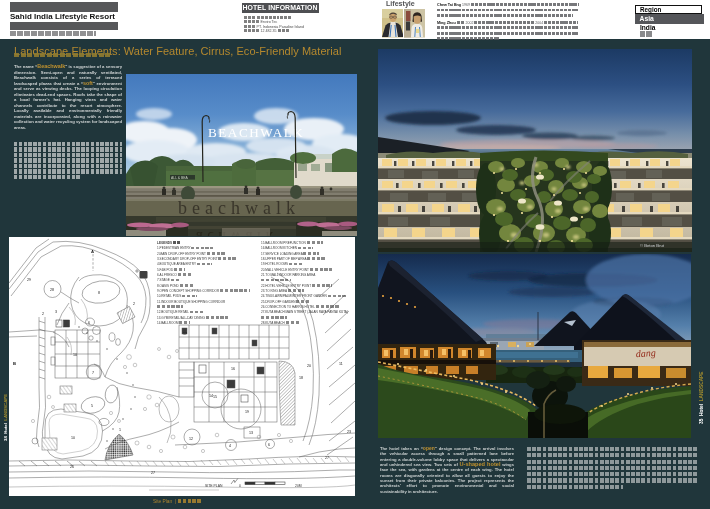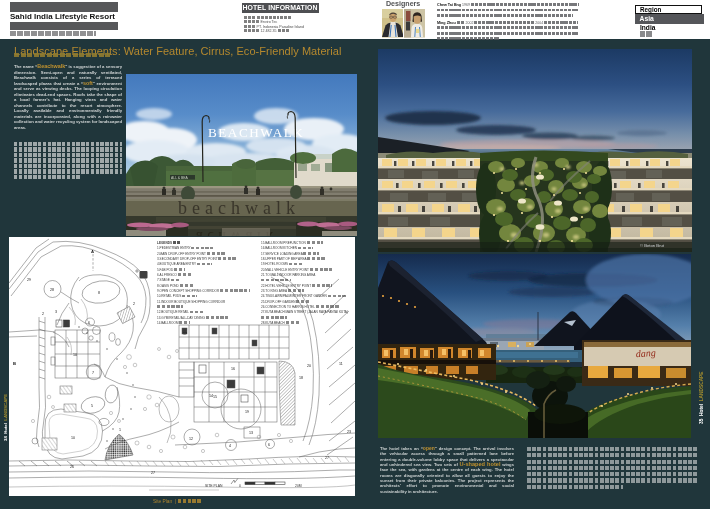--- a/index.html
+++ b/index.html
@@ -23,21 +23,21 @@
 
 <div class="abs" style="left:241.5px;top:2.5px;width:77px;height:10.5px;background:#4e4f52;color:#fff;font-weight:bold;font-size:6.9px;text-align:center;line-height:10.5px;letter-spacing:0.1px">HOTEL INFORMATION</div>
 
 <div class="abs" style="left:243.5px;top:15.5px;font-size:3.6px;color:#4a4a4a;line-height:4.6px;white-space:nowrap">
 <div><span class="cjk" style="width:12px;height:2.8px;opacity:0.7;background:repeating-linear-gradient(90deg,currentColor 0 2.9px,transparent 2.9px 3.9px)"></span> <span class="cjk" style="width:34px;height:2.8px;opacity:0.7;background:repeating-linear-gradient(90deg,currentColor 0 2.9px,transparent 2.9px 3.9px)"></span></div>
 <div><span class="cjk" style="width:16px;height:2.8px;opacity:0.7;background:repeating-linear-gradient(90deg,currentColor 0 2.9px,transparent 2.9px 3.9px)"></span> Enviro Tec</div>
 <div><span class="cjk" style="width:12px;height:2.8px;opacity:0.7;background:repeating-linear-gradient(90deg,currentColor 0 2.9px,transparent 2.9px 3.9px)"></span>  PT. Indonesia Paradise Island</div>
 <div><span class="cjk" style="width:16px;height:2.8px;opacity:0.7;background:repeating-linear-gradient(90deg,currentColor 0 2.9px,transparent 2.9px 3.9px)"></span> 12 482.35 <span class="cjk" style="width:12px;height:2.8px;opacity:0.7;background:repeating-linear-gradient(90deg,currentColor 0 2.9px,transparent 2.9px 3.9px)"></span></div>
 </div>
 
-<div class="abs" style="left:386px;top:0px;font-size:7.1px;color:#515254;font-weight:bold">Designers</div>
+<div class="abs" style="left:386px;top:0px;font-size:7.1px;color:#515254;font-weight:bold">Lifestyle</div>
 
 <div class="abs" style="left:381.5px;top:9px;width:21.8px;height:28.5px">
 <svg width="21.8" height="28.5" viewBox="0 0 21.8 28.5">
 <rect width="21.8" height="28.5" fill="#cfc089"></rect>
 <rect x="0" y="0" width="21.8" height="9" fill="#d9cf9f"></rect>
 <path d="M5 28 L5.6 17 Q6 13.5 9 13 L13.5 13 Q16.4 13.6 16.8 17 L17.5 28 Z" fill="#e8e4da"></path>
 <path d="M0 28 L3.5 16.5 Q5.5 13.8 8.5 13.4 L6.5 28 Z" fill="#2b2b2e"></path>
 <path d="M21.8 28 L18.5 16.5 Q16.5 13.8 13.5 13.4 L16 28 Z" fill="#2b2b2e"></path>
 <ellipse cx="11" cy="8.3" rx="3.8" ry="4.6" fill="#c9a06b"></ellipse>
 <path d="M7.2 6.5 Q11 3.2 14.8 6.3 L14.6 4.8 Q11 2.2 7.5 4.9 Z" fill="#4a4038"></path>

